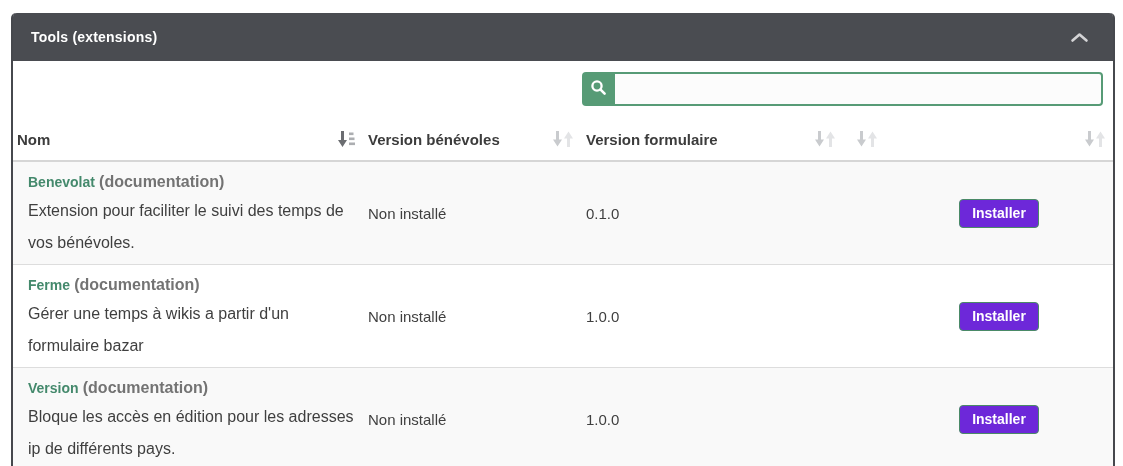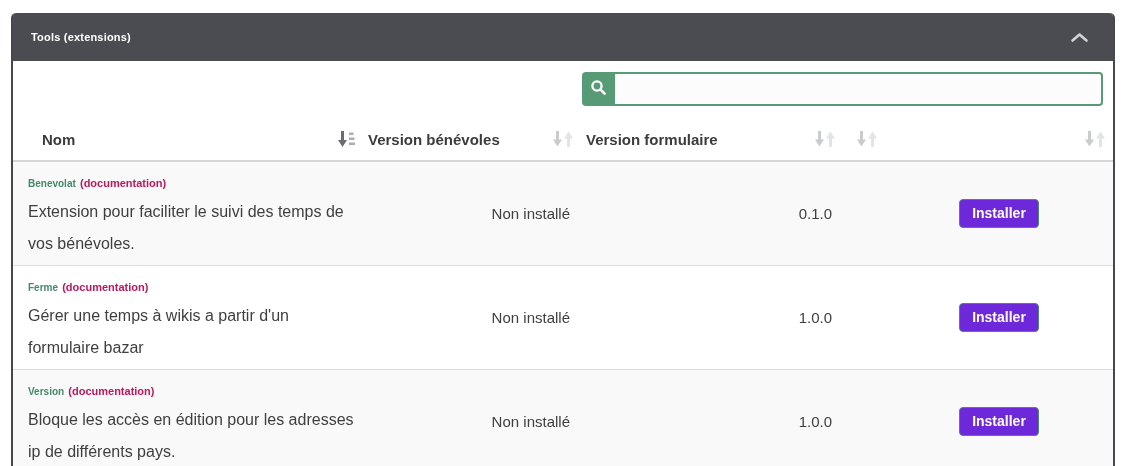--- a/index.html
+++ b/index.html
@@ -6,55 +6,55 @@
   html,body { width:1123px; height:466px; overflow:hidden; background:#ffffff;
               font-family:"Liberation Sans", sans-serif; }
 
   .panel { position:absolute; left:11px; top:13px; width:1104px;
            border:2px solid #46484d; border-top:none; border-radius:5px 5px 0 0;
            background:#fff; }
 
   .panel-header { background:#4a4c51; height:48px; display:flex; align-items:center;
                   justify-content:space-between; padding:0 24px 0 18px;
                   border-radius:4px 4px 0 0; cursor:pointer; }
-  .panel-title { color:#ffffff; font-size:11px; font-weight:bold; letter-spacing:.2px; }
+  .panel-title { color:#ffffff; font-size:14px; font-weight:bold; letter-spacing:.2px; }
   .chevron { display:flex; align-items:center; }
 
   .search-section { padding:11px 10px 11px; }
   .search-group { display:flex; width:521px; height:34px; margin-left:auto; }
   .search-btn { width:33px; height:34px; background:#579b76; border:none;
                 border-radius:4px 0 0 4px; display:flex; align-items:center;
                 justify-content:center; cursor:pointer; flex:none; }
   .search-input { flex:1; height:34px; border:2px solid #579b76; border-left:none;
                   border-radius:0 4px 4px 0; background:#fcfcfc; padding:0 9px;
                   font-size:14px; color:#333; outline:none;
                   font-family:"Liberation Sans", sans-serif; }
 
   table.ext-table { width:100%; border-collapse:collapse; table-layout:fixed; }
 
   thead th { text-align:left; font-size:15px; font-weight:bold; color:#3c3c3c;
              padding:13px 8px 12px; border-bottom:2px solid #d6d6d6;
              position:relative; cursor:pointer; height:44px; }
-  thead th:first-child { padding-left:29px; }
+  thead th:first-child { padding-left:4px; }
   .sort-icon { position:absolute; right:5px; top:50%; transform:translateY(-50%);
                line-height:0; }
   thead th.col-empty .sort-icon { right:8px; }
 
   tbody tr:nth-child(odd)  { background:#f9f9f9; }
   tbody tr:nth-child(even) { background:#ffffff; }
   tbody td { padding:11px 8px 5px; font-size:15px; color:#3f3f3f;
              vertical-align:middle; border-bottom:1px solid #dddddd; height:100px; }
   td.name-cell { vertical-align:top; padding-left:15px; padding-right:6px; }
 
-  .ext-name { color:#44896c; font-weight:bold; font-size:10px; line-height:19px; }
-  .doc-link { color:#be185d; font-weight:bold; font-size:11px; text-decoration:none;
+  .ext-name { color:#44896c; font-weight:bold; font-size:14px; line-height:19px; }
+  .doc-link { color:#737373; font-weight:bold; font-size:16px; text-decoration:none;
               cursor:pointer; }
   .ext-desc { color:#3f3f3f; font-size:16px; line-height:32px; margin-top:3px; }
 
-  td.cell-middle { vertical-align:middle; padding-bottom:11px;text-align:right; }
+  td.cell-middle { vertical-align:middle; padding-bottom:11px; }
   td.action-cell { text-align:center; }
   .install-btn { background:#6d28d9; color:#ffffff; font-weight:bold; font-size:14px;
                  border:1px solid #4a8a67; border-radius:4px; padding:5px 12px 6px;
                  cursor:pointer; font-family:"Liberation Sans", sans-serif; }
 </style>
 </head>
 <body>
 
 <div class="panel">
 

